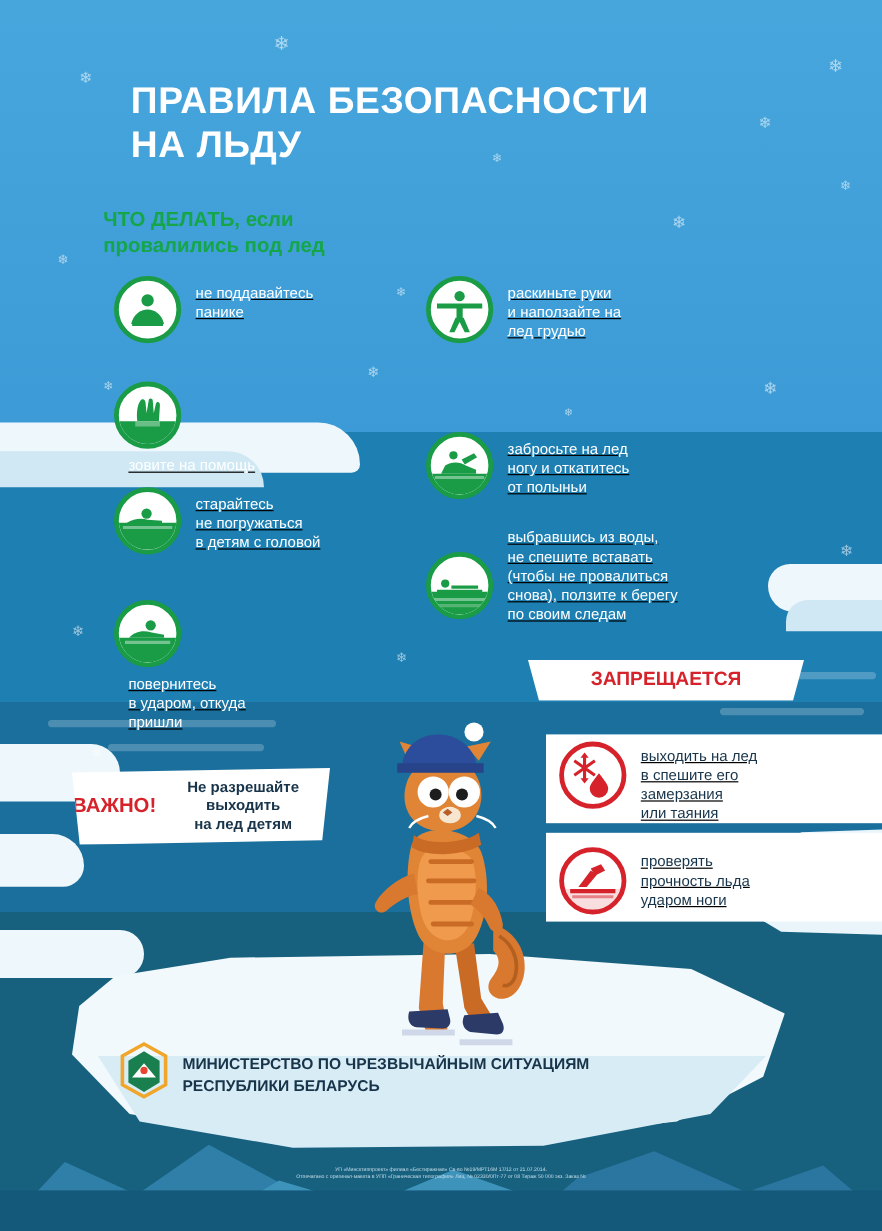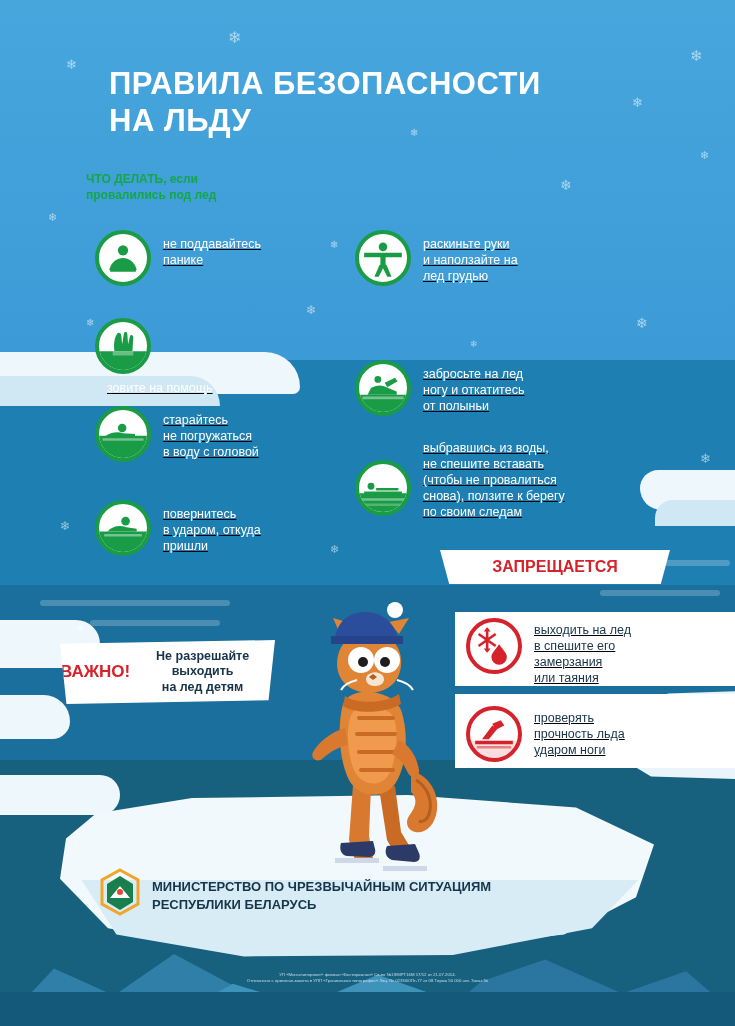--- a/index.html
+++ b/index.html
@@ -53,21 +53,21 @@
   
   .flake{position:absolute;color:#ffffff;opacity:.55;font-size:13px;line-height:1;user-select:none;}
 
   
   .title{
     position:absolute;top:66px;left:86px;width:520px;
     color:#ffffff;font-weight:bold;font-size:31px;line-height:1.18;letter-spacing:.5px;margin-left:23px;
   }
   .subtitle{
     position:absolute;top:172px;left:86px;width:300px;
-    color:#15a64a;font-weight:bold;font-size:12px;line-height:1.3;
+    color:#15a64a;font-weight:bold;font-size:17px;line-height:1.3;
   }
   .subtitle .l2{display:block;}
 
   
   .item{position:absolute;display:flex;align-items:flex-start;text-decoration:underline;}
   .circle{
     width:56px;height:56px;border-radius:50%;
     background:#ffffff;border:4px solid #1a9b46;
     box-sizing:border-box;flex:0 0 auto;position:relative;overflow:hidden;
   }
@@ -189,25 +189,25 @@
       <svg viewBox="0 0 56 56">
           <path d="M0 30h56v26H0z" fill="#1a9b46"></path>
           <circle cx="27" cy="21" r="5" fill="#1a9b46"></circle>
           <path d="M8 30c6-4 14-5 20-3l14 1v3H8z" fill="#1a9b46"></path>
           <path d="M4 33h48v3H4z" fill="#fff" opacity=".4"></path>
         </svg>
     </div>
     <div class="itxt">
       <div>старайтесь</div>
       <div>не погружаться</div>
-      <div>в воду с головой</div>
-    </div>
-  </div>
-
-  <div class="item" style="top:500px;left:95px;width:230px;">
+      <div>в детям с головой</div>
+    </div>
+  </div>
+
+  <div class="item" style="top:500px;left:95px;width:230px;flex-direction:column;">
     <div class="circle">
       <svg viewBox="0 0 56 56">
           <path d="M0 32h56v24H0z" fill="#1a9b46"></path>
           <circle cx="31" cy="20" r="5" fill="#1a9b46"></circle>
           <path d="M10 32c5-6 14-8 22-5l12 2v3H10z" fill="#1a9b46"></path>
           <path d="M6 35h44v3H6z" fill="#fff" opacity=".4"></path>
         </svg>
     </div>
     <div class="itxt">
       <div>повернитесь</div>

